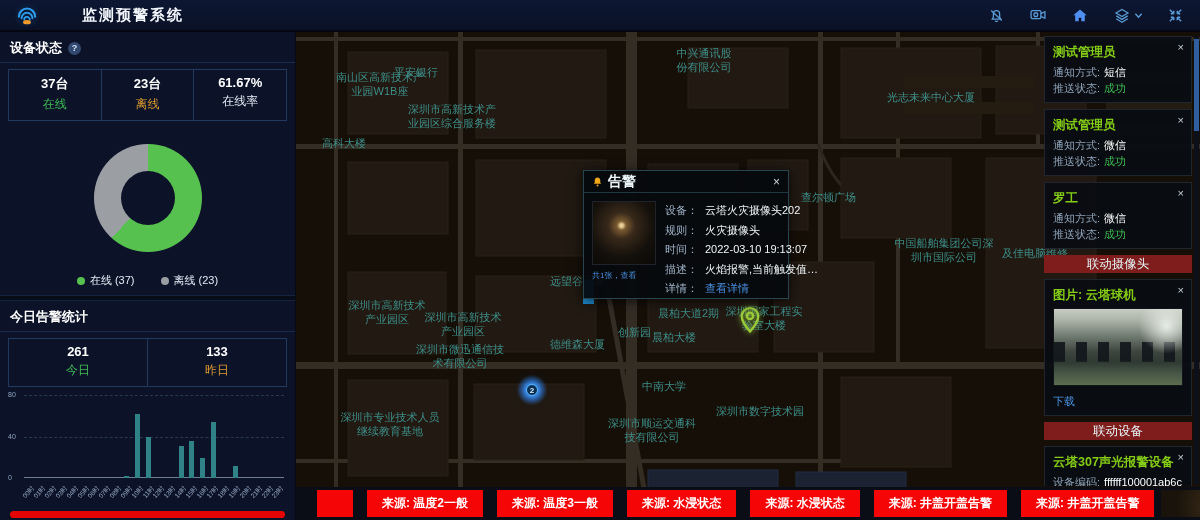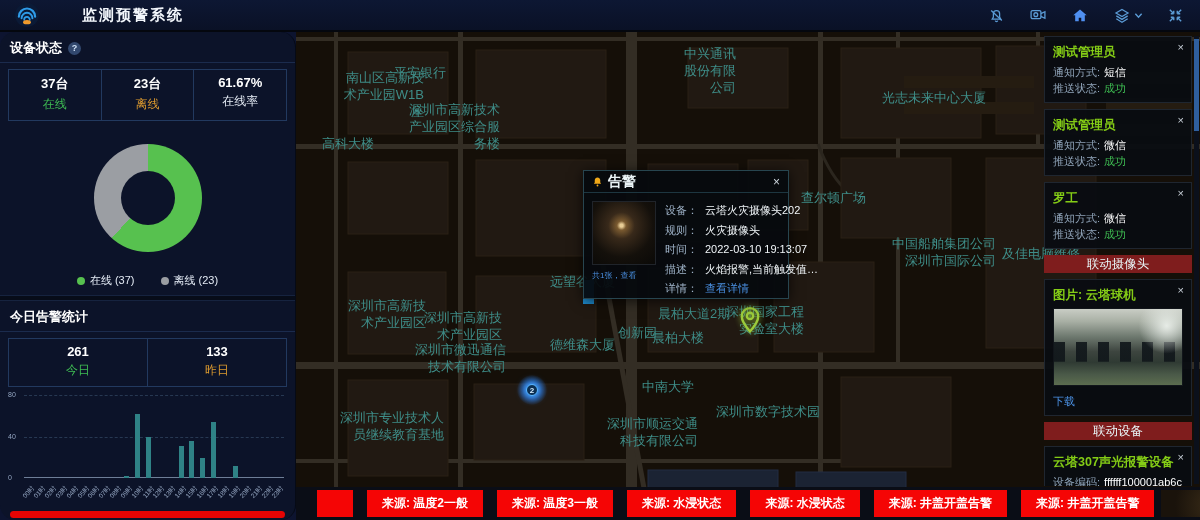--- a/index.html
+++ b/index.html
@@ -10,21 +10,21 @@
   .topbar { position:absolute; left:0; top:0; right:0; height:32px;
     background:linear-gradient(180deg,#0d1733,#0a1126); display:flex; align-items:center;
     border-bottom:2px solid #04070e; z-index:30; }
   .logo { margin-left:14px; width:26px; height:26px; display:flex; }
   .title { margin-left:42px; color:#f2f6fb; font-size:15px; font-weight:bold; letter-spacing:2px; }
   .hicons { margin-left:auto; margin-right:16px; display:flex; align-items:center; gap:24px; }
   .hicon { display:flex; align-items:center; cursor:pointer; }
 
   
   .sidebar { position:absolute; left:0; top:32px; bottom:0; width:296px;
-    background:#0c1329; border-right:1px solid #060a15; overflow:hidden; z-index:20;border-radius:15px; }
+    background:#0c1329; border-right:1px solid #060a15; overflow:hidden; z-index:20; }
   .section-title { display:flex; align-items:center; gap:6px; padding:7px 10px 5px;
     font-size:13px; font-weight:bold; color:#fff; border-bottom:1px solid #1b2b4d; }
   .help { width:13px; height:13px; border-radius:50%; background:#32486e; color:#cfe0f5;
     font-size:9px; display:flex; align-items:center; justify-content:center; cursor:pointer; }
   .stat-box { margin:6px 8px 2px; border:1px solid #22395f; display:flex; }
   .stat-cell { flex:1; text-align:center; padding:5px 0 7px; }
   .stat-cell + .stat-cell { border-left:1px solid #22395f; }
   .stat-value { font-size:13px; font-weight:bold; color:#fff; }
   .stat-label { font-size:12px; margin-top:3px; }
   .c-green { color:#3fbf53; } .c-orange { color:#dd9a2f; } .c-white { color:#e6ecf5; }
@@ -48,21 +48,21 @@
   .bar { width:5px; background:#2f8286; }
   .ylab { position:absolute; left:0; font-size:7px; color:#93a5c0; }
   .xlabels { position:absolute; left:16px; right:3px; bottom:0; height:26px; display:flex; }
   .xlab { flex:1; position:relative; }
   .xlab i { position:absolute; left:50%; top:9px; font-style:normal; font-size:6.5px; color:#93a5c0;
     transform:translateX(-50%) rotate(-48deg); white-space:nowrap; }
   .progress-red { margin:6px 10px 0; height:7px; border-radius:4px; background:#e60404; }
 
   
   .map { position:absolute; left:296px; top:32px; right:0; bottom:0; background:#150f08; overflow:hidden; }
-  .map-label { position:absolute; font-size:13px; color:#3e8d88; line-height:1.3; text-align:right; }
+  .map-label { position:absolute; font-size:11px; color:#3e8d88; line-height:1.3; text-align:center; }
   .marker-blue { position:absolute; left:221px; top:343px; width:30px; height:30px; }
   .marker-blue .glow { position:absolute; inset:0; border-radius:50%;
     background:radial-gradient(circle, rgba(64,160,255,.95) 0 18%, rgba(40,130,250,.45) 45%, rgba(30,110,230,0) 72%); }
   .marker-blue .core { position:absolute; left:9px; top:9px; width:12px; height:12px; border-radius:50%;
     background:#0b2f52; border:1px solid #5ab6ff; color:#d4ecff; font-size:8px; font-weight:bold;
     display:flex; align-items:center; justify-content:center; box-shadow:0 0 8px 2px rgba(60,150,255,.9); }
   .pin-green { position:absolute; left:443px; top:274px; filter:drop-shadow(0 0 3px rgba(150,200,60,.9)); }
   .bld-highlight { position:absolute; left:287px; top:248px; width:11px; height:24px; background:#1f8fd4; }
 
   

